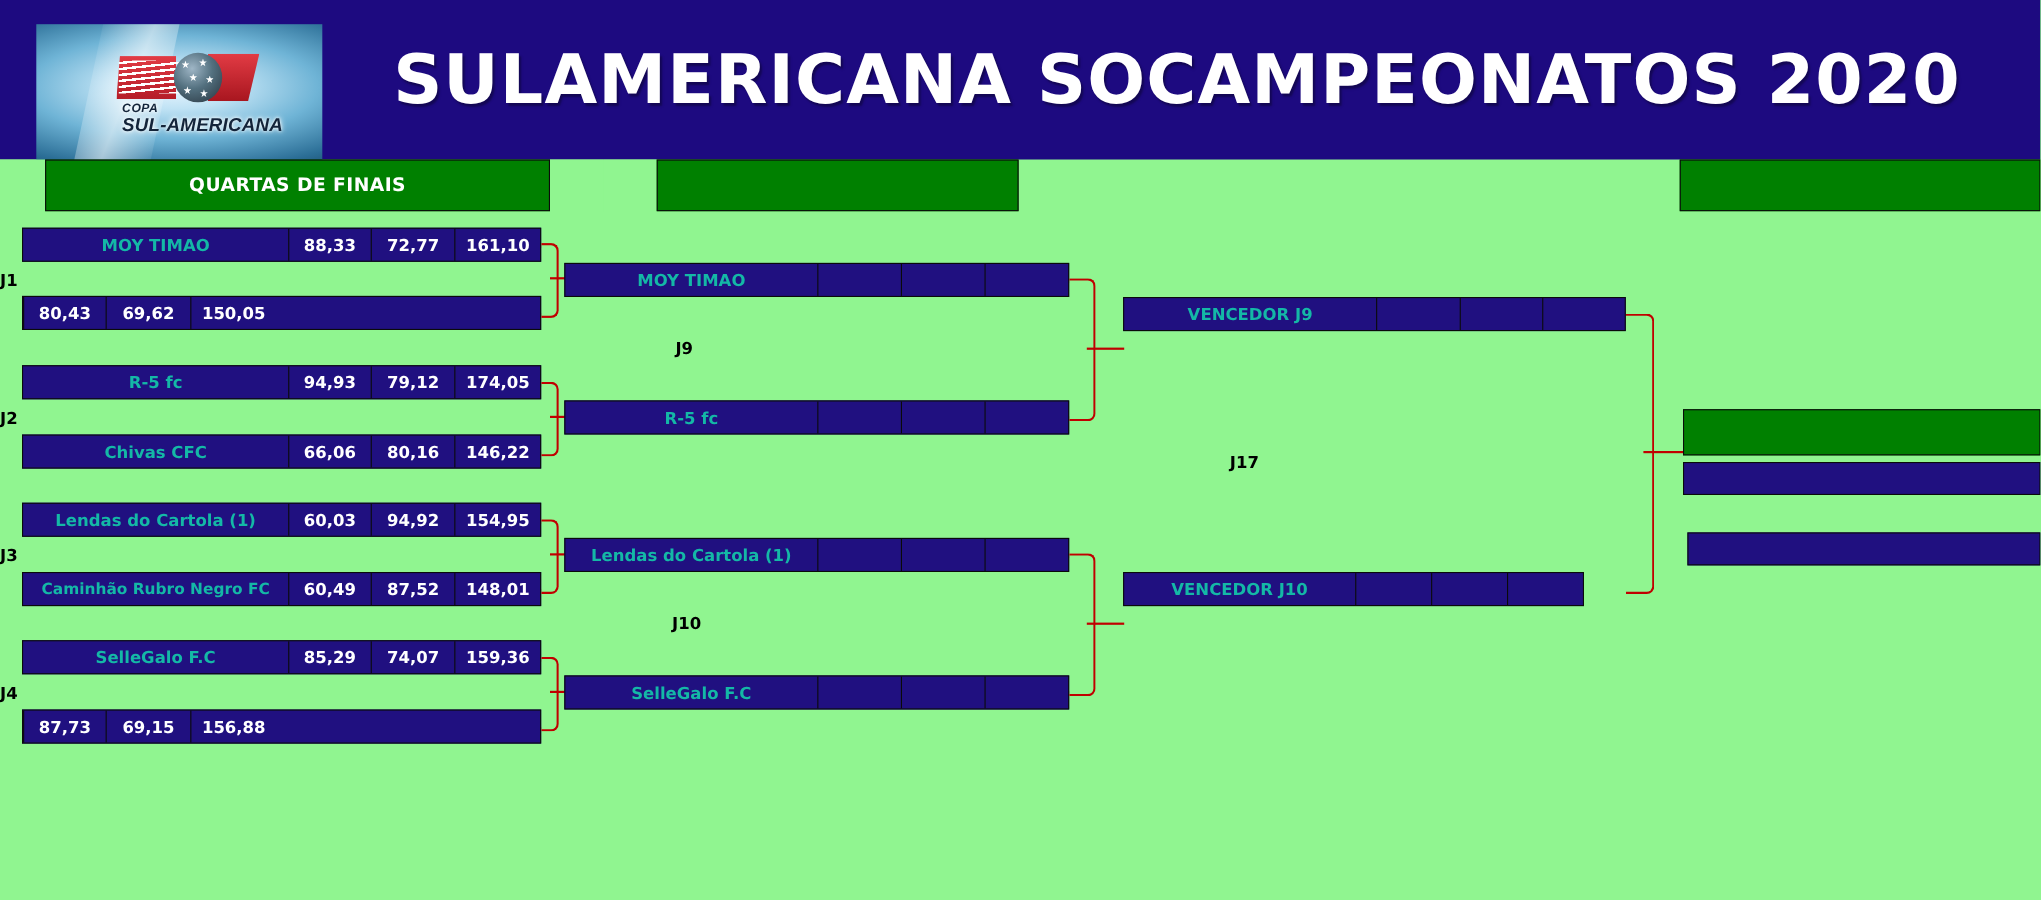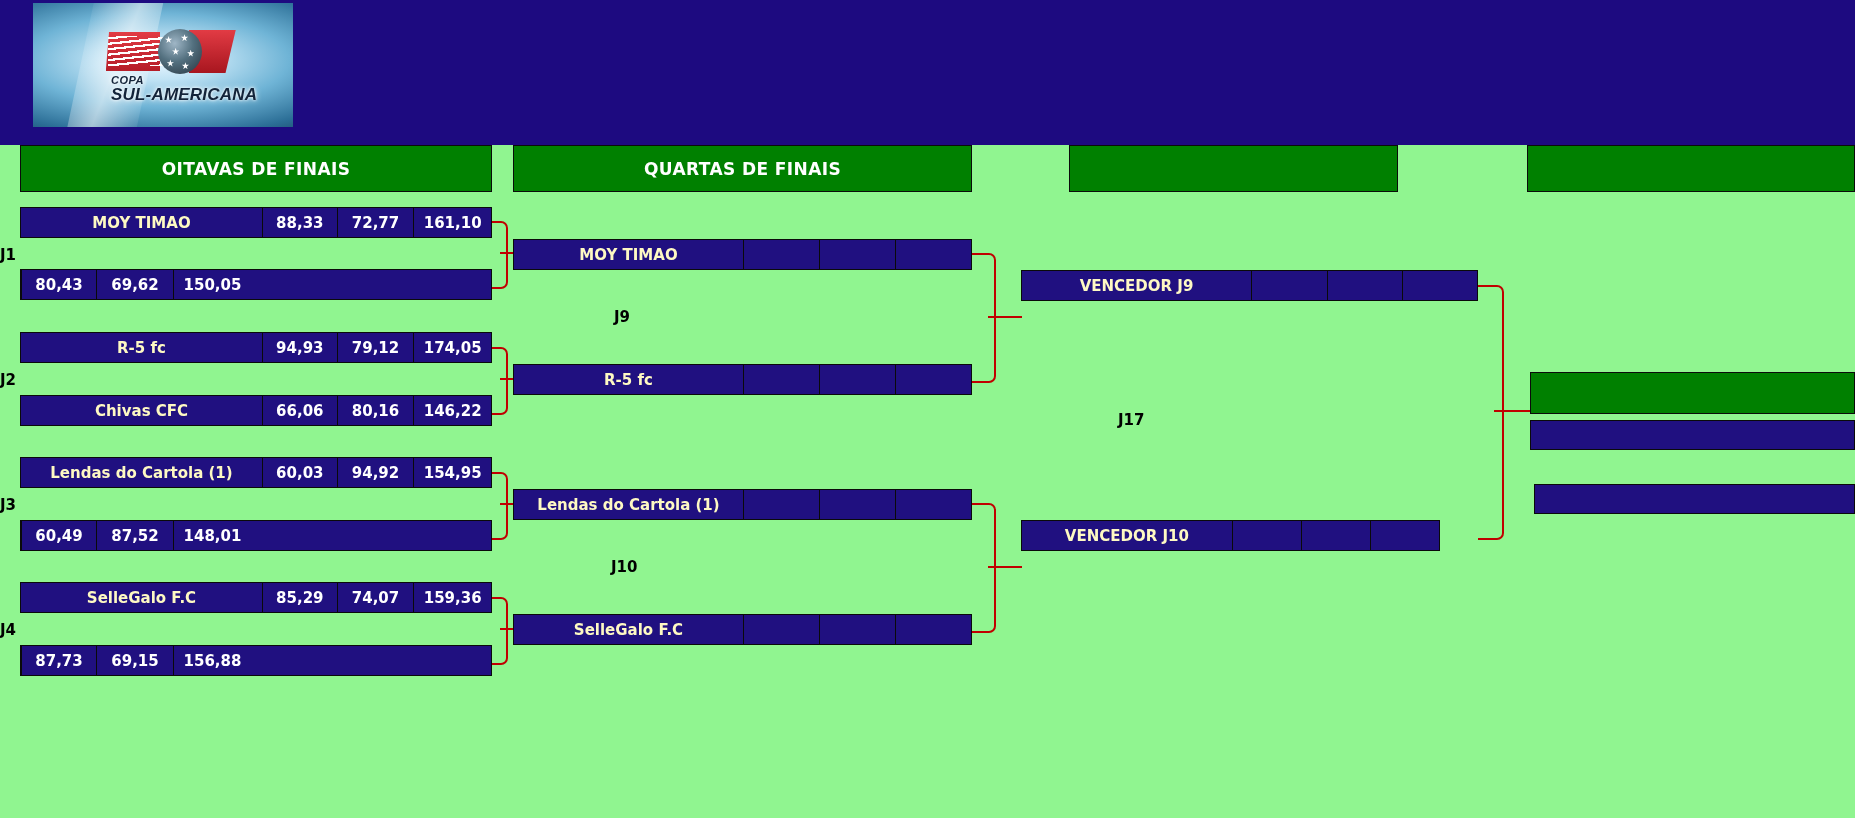--- a/index.html
+++ b/index.html
@@ -8,21 +8,21 @@
     background:#90f590;
     font-family:"Liberation Sans",sans-serif;
     position:relative;
   }
   
   #banner{
     position:absolute;left:0;top:0;width:1855px;height:145px;
     background:#1d0a80;
   }
   #logo{
-    position:absolute;left:33px;top:3px;width:260px;height:124px;
+    position:absolute;left:33px;top:22px;width:260px;height:124px;
     background:
       radial-gradient(ellipse 120% 90% at 48% 46%, #eaf6ff 0%, #bfe2f4 18%, #6fb4d6 42%, #2b6e96 68%, #123a55 88%, #0a2436 100%);
     overflow:hidden;
     text-align:right;
   }
   #logo .beam{
     position:absolute;left:18%;top:-20%;width:26%;height:150%;
     background:linear-gradient(100deg,rgba(255,255,255,0) 0%,rgba(255,255,255,.55) 50%,rgba(255,255,255,0) 100%);
     transform:rotate(12deg);
   }
@@ -82,21 +82,21 @@
   }
   .rgap{background:#90f590;}
   
   .box{
     position:absolute;box-sizing:border-box;
     background:#201080;border:1px solid #0a0a0a;
     display:flex;align-items:stretch;
   }
   .box .nm{
     display:flex;align-items:center;justify-content:center;
-    color:#fef9c3;font-family:"DejaVu Sans",sans-serif;
+    color:#14b8a6;font-family:"DejaVu Sans",sans-serif;
     font-size:15px;font-weight:bold;white-space:nowrap;
     box-sizing:border-box;
   }
   .box .sc{
     display:flex;align-items:center;justify-content:center;
     color:#ffffff;font-family:"DejaVu Sans",sans-serif;
     font-size:15px;font-weight:bold;white-space:nowrap;
     border-left:1px solid #0a0a0a;box-sizing:border-box;
   }
   .jlabel{
@@ -127,25 +127,25 @@
           <i style="left:52%;top:12%"></i>
         <i style="left:32%;top:42%"></i>
           <i style="left:66%;top:46%"></i>
         <i style="left:20%;top:68%"></i>
           <i style="left:54%;top:74%"></i>
       </div>
     </div>
     <div class="txt1">COPA</div>
     <div class="txt2">SUL-AMERICANA</div>
   </div>
+  <div id="title">SULAMERICANA SOCAMPEONATOS 2020</div>
 </div>
 
 <div id="roundbar">
   <div class="rgap" style="width:20px"></div>
-  <div class="rh" style="width:472px">OITAVAS DE FINAIS</div>
   <div class="rgap" style="width:21px"></div>
   <div class="rh" style="width:459px">QUARTAS DE FINAIS</div>
   <div class="rgap" style="width:49px"></div>
   <div class="rgap" style="width:48px"></div>
   <div class="rh" style="width:329px"></div>
 </div>
 
 <div class="box" style="left:20px;top:207px;width:472px;height:31px">
   <div class="nm" style="width:242px">MOY TIMAO</div>
   <div class="sc" style="width:75px">88,33</div>
@@ -177,20 +177,21 @@
 <div class="conn cbr" style="left:492px;top:347px;width:14px;height:64px"></div>
 <div class="conn cstub" style="left:500px;top:378px;width:14px;height:0"></div>
 
 <div class="box" style="left:20px;top:457px;width:472px;height:31px">
   <div class="nm" style="width:242px">Lendas do Cartola (1)</div>
   <div class="sc" style="width:75px">60,03</div>
   <div class="sc" style="width:77px">94,92</div>
   <div class="sc" style="width:78px">154,95</div>
 </div>
 <div class="box" style="left:20px;top:520px;width:472px;height:31px">
+  <div class="nm" style="width:242px;font-size:14px">Caminhão Rubro Negro FC</div>
   <div class="sc" style="width:75px">60,49</div>
   <div class="sc" style="width:77px">87,52</div>
   <div class="sc" style="width:78px">148,01</div>
 </div>
 <div class="jlabel" style="left:0px;top:496px">J3</div>
 <div class="conn cbr" style="left:492px;top:472px;width:14px;height:64px"></div>
 <div class="conn cstub" style="left:500px;top:503px;width:14px;height:0"></div>
 
 <div class="box" style="left:20px;top:582px;width:472px;height:31px">
   <div class="nm" style="width:242px">SelleGalo F.C</div>

